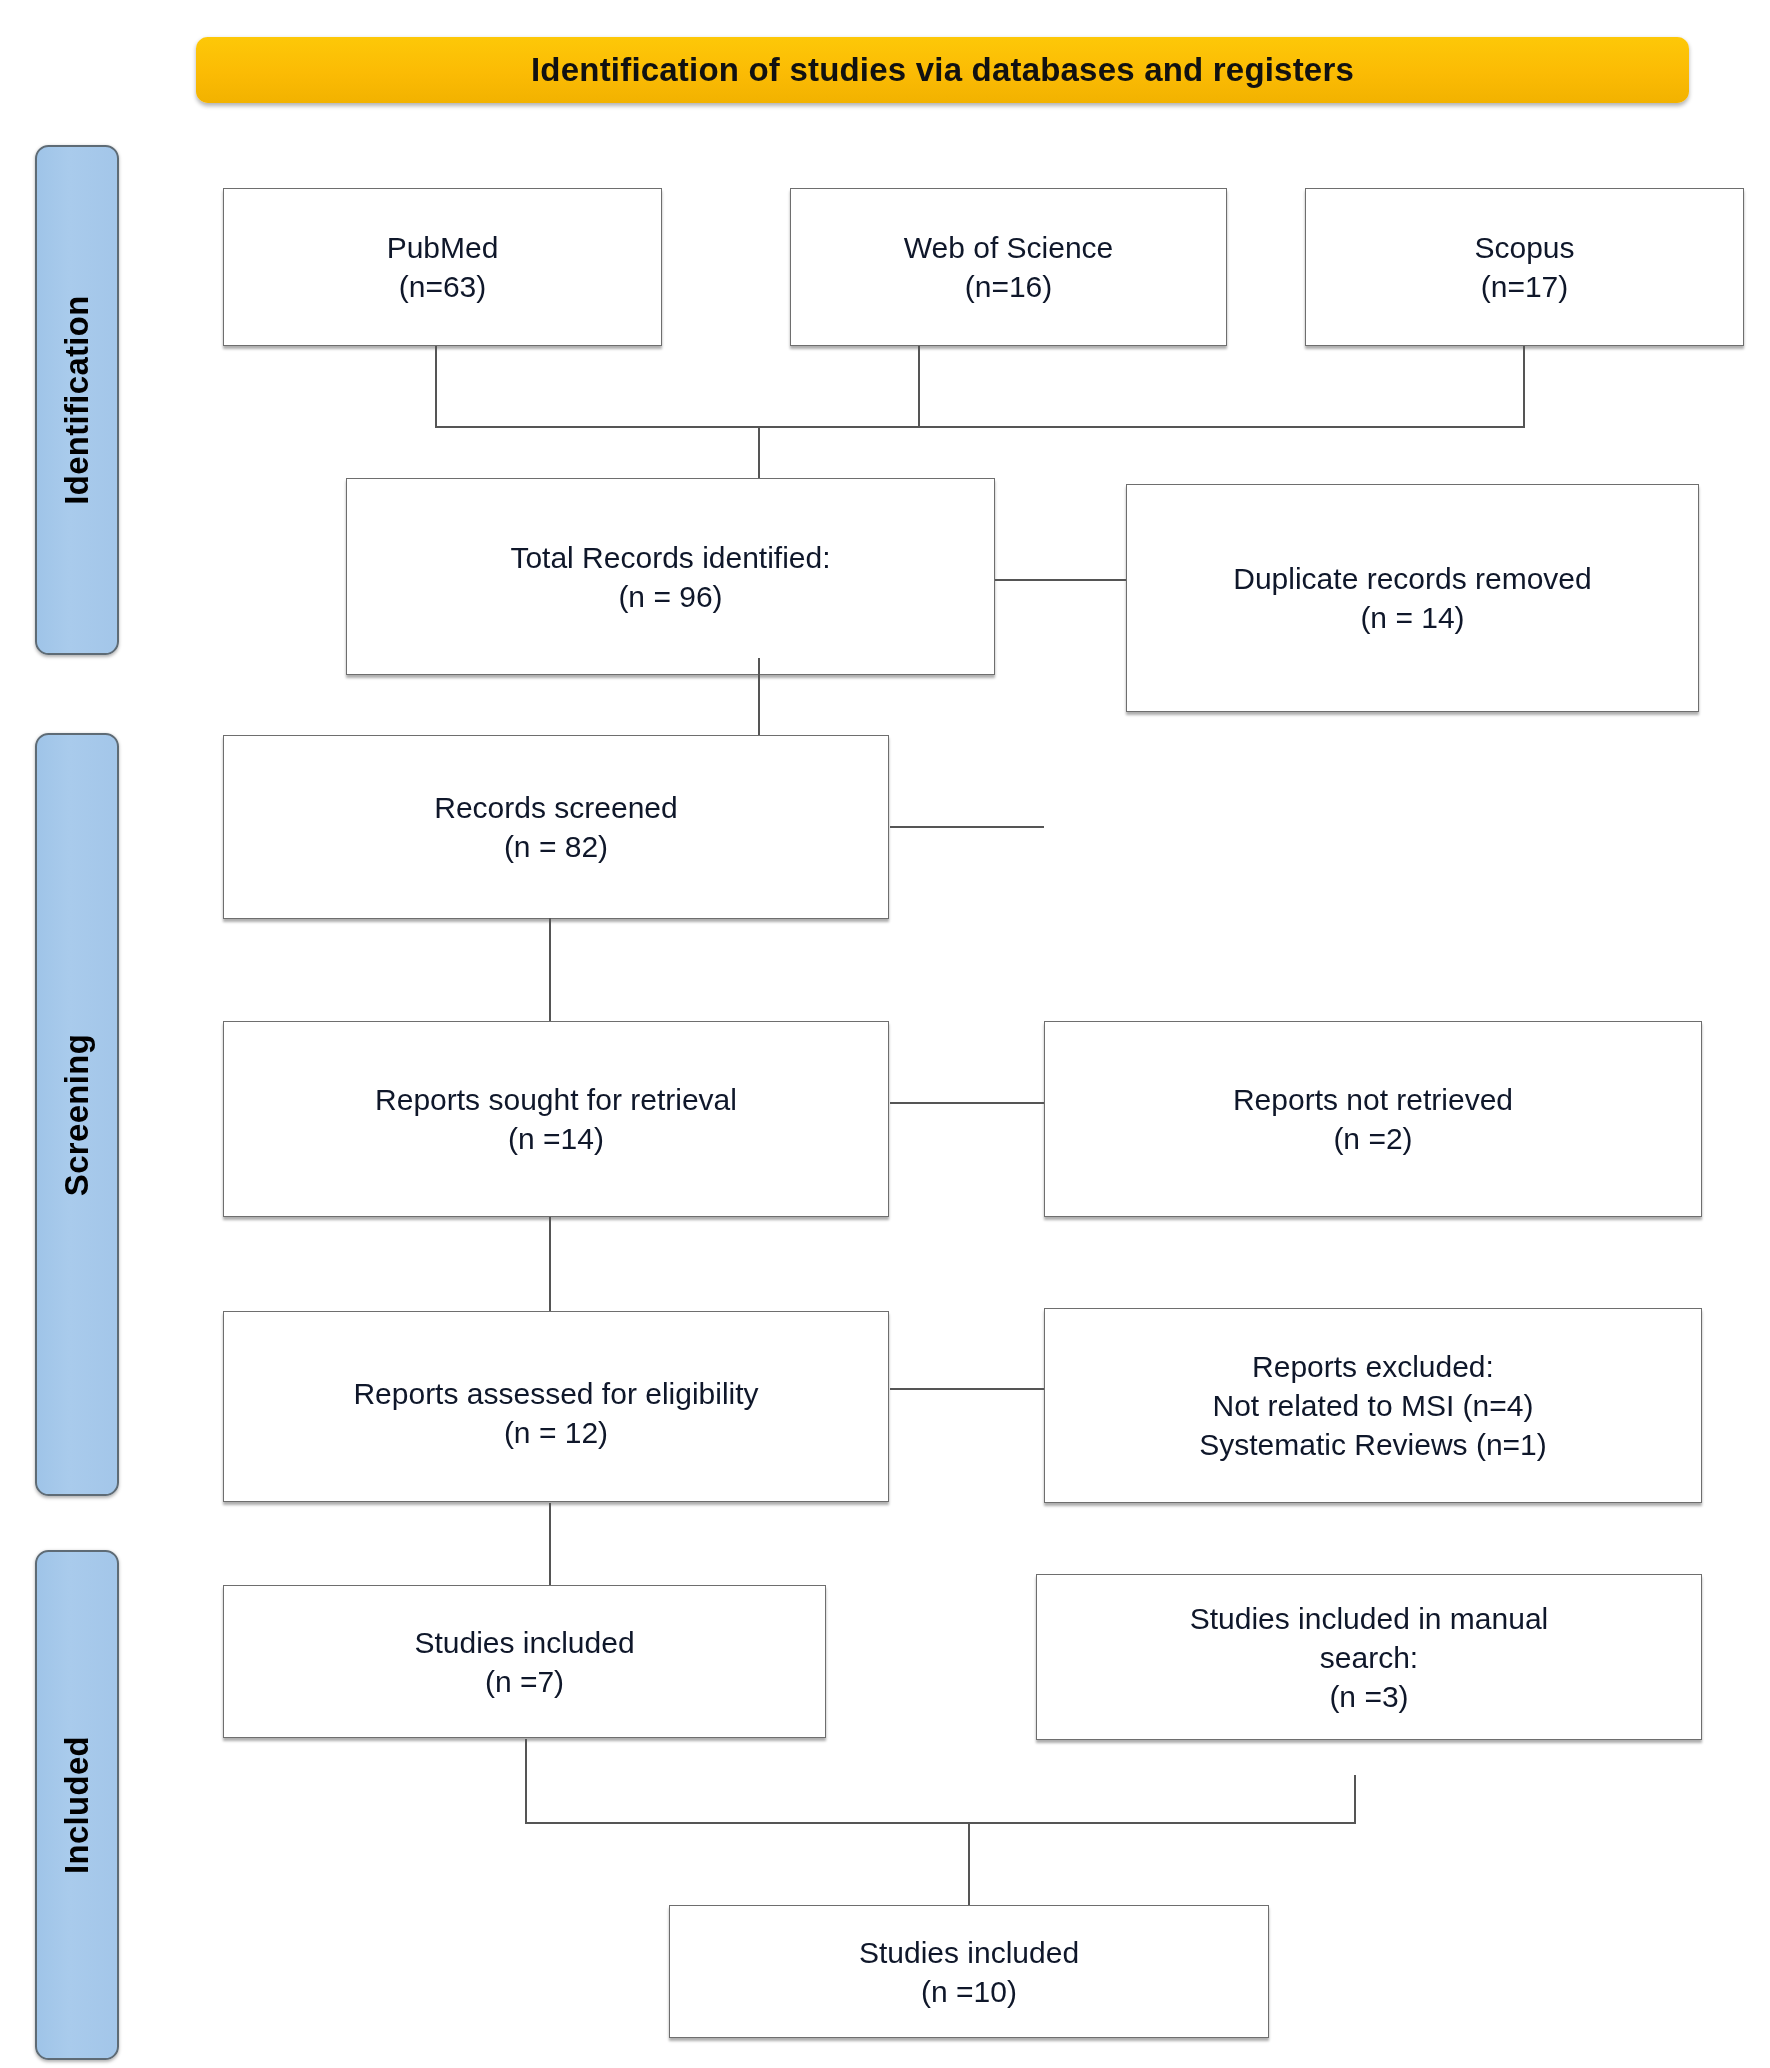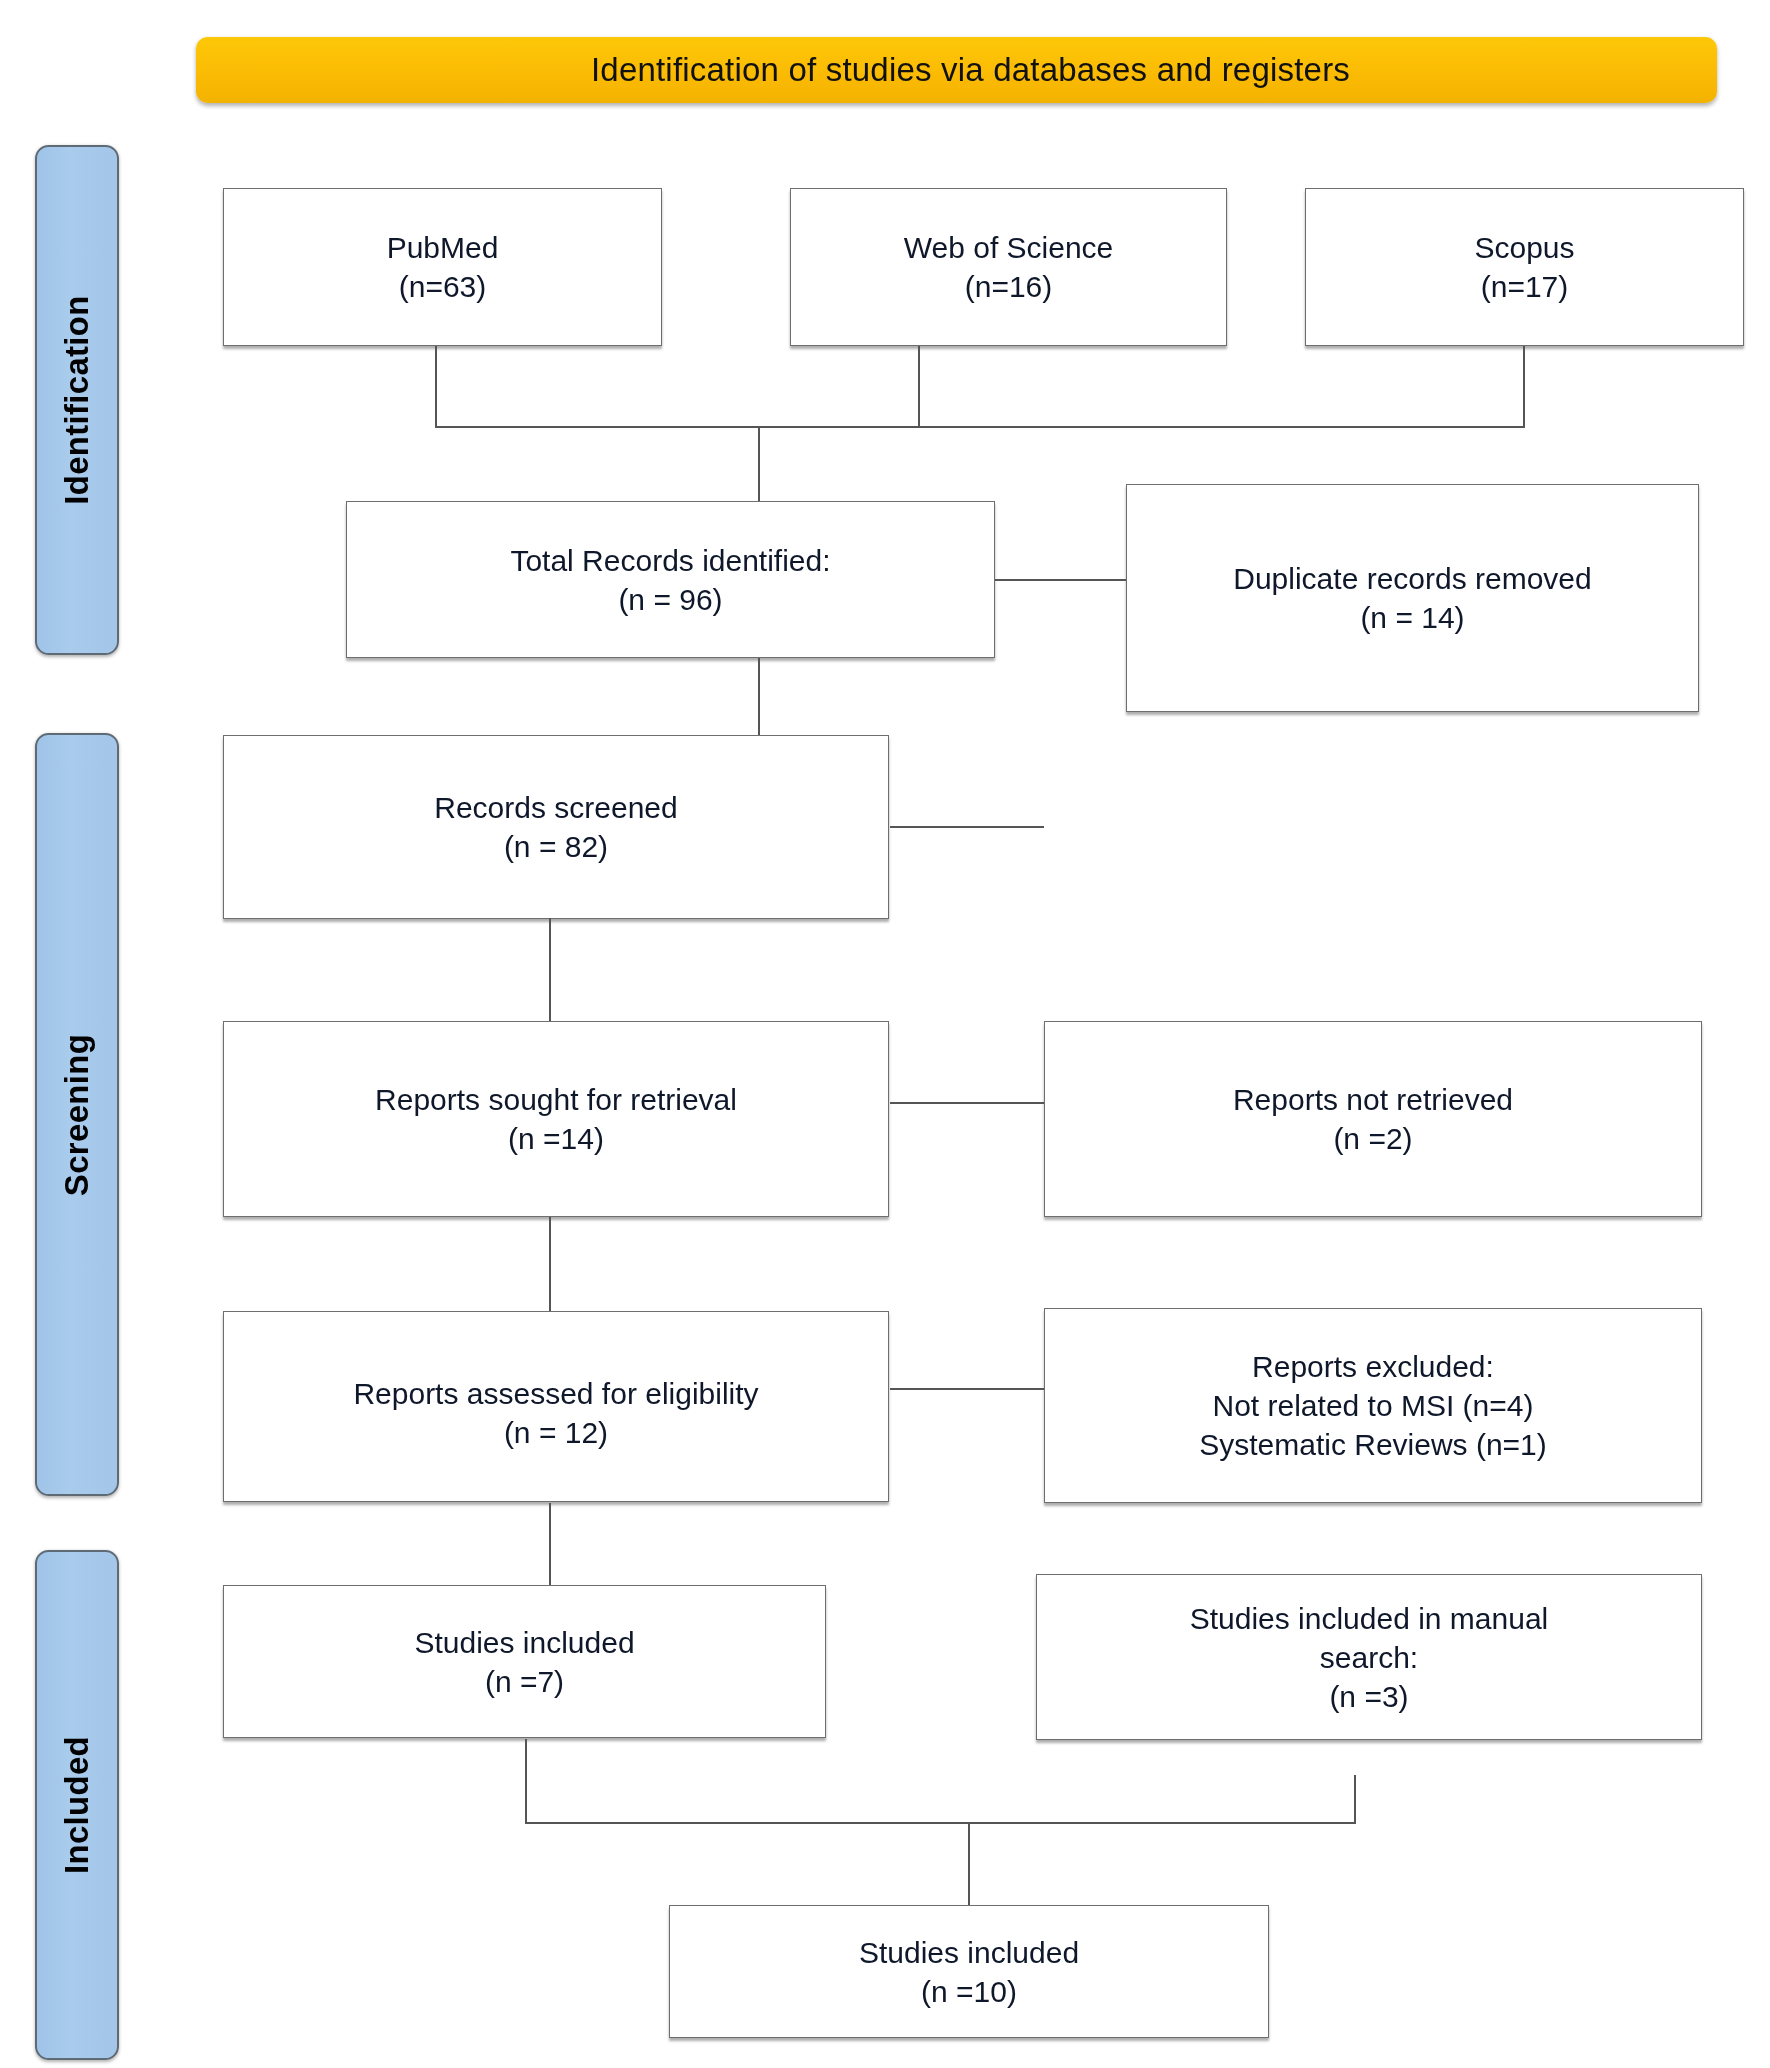--- a/index.html
+++ b/index.html
@@ -22,24 +22,23 @@
   .banner {
     position: absolute;
     background: #FBBE06;
     background: linear-gradient(180deg, #FDC808 0%, #FBBB04 55%, #F2B200 100%);
     border-radius: 11.8px;
     box-shadow: 0 2.5px 4.2px rgba(0,0,0,0.30);
     display: flex;
     align-items: center;
     justify-content: center;
     color: #111111;
-    font-weight: normal;
+    font-weight: bold;
     text-align: center;
     letter-spacing: 0.2px;
-    padding-left: 28px;
   }
 
   
   .stage {
     position: absolute;
     background: #A6C9EA;
     background: linear-gradient(90deg, #9FC4E8 0%, #A9CBEC 40%, #A3C6E9 100%);
     border: 2.5px solid #5E6B75;
     border-radius: 13.5px;
     box-shadow: 0 1.7px 3.4px rgba(0,0,0,0.30);
@@ -117,21 +116,21 @@
     <div class="txt" style="font-size:30px;">Scopus
 (n=17)</div>
   </div>
 
   <div class="ln v" style="left:435px; top:346px; height:81px;"></div>
   <div class="ln v" style="left:918px; top:346px; height:81px;"></div>
   <div class="ln v" style="left:1523px; top:346px; height:81px;"></div>
   <div class="ln h" style="left:435px; top:426px; width:1090px;"></div>
   <div class="ln v" style="left:758px; top:426px; height:76px;"></div>
 
-  <div class="box" style="left:346px; top:501px; width:649px; height:157px;">
+  <div class="box" style="left:346px; top:478px; width:649px; height:197px;">
     <div class="txt" style="font-size:30px;">Total Records identified:
 (n = 96)</div>
   </div>
 
   <div class="box" style="left:1126px; top:484px; width:573px; height:228px;">
     <div class="txt" style="font-size:30px;">Duplicate records removed
 (n = 14)</div>
   </div>
 
   <div class="ln h" style="left:995px; top:579px; width:131px;"></div>

